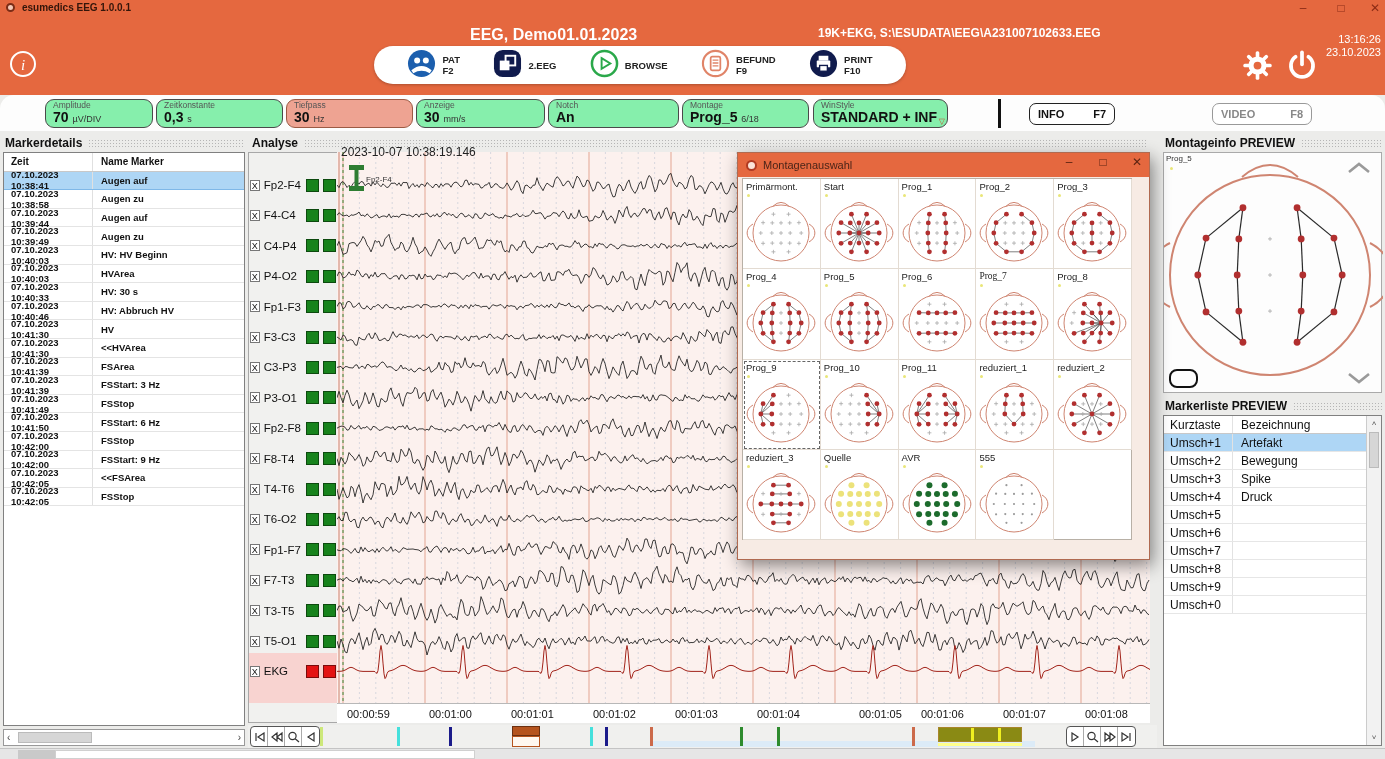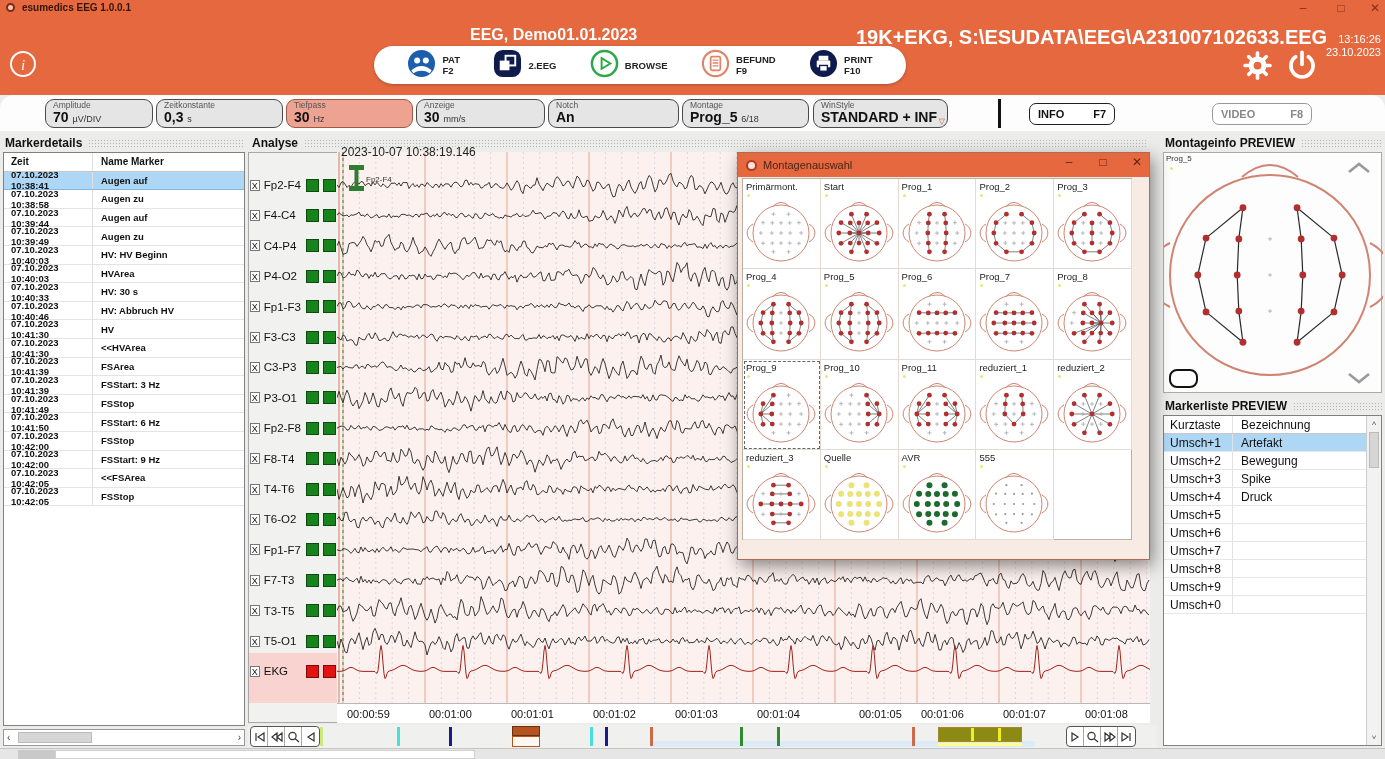--- a/index.html
+++ b/index.html
@@ -5,33 +5,33 @@
   html,body{margin:0;padding:0;background:#777;}
   *{box-sizing:border-box;}
   #app{position:relative;width:1385px;height:759px;background:#ececea;font-family:"Liberation Sans",sans-serif;overflow:hidden;}
   .abs{position:absolute;}
   
   #header{position:absolute;left:0;top:0;width:1385px;height:95px;background:#e5683f;}
   #app-icon{position:absolute;left:6px;top:3px;width:9px;height:9px;border-radius:50%;border:2px solid #7a2c16;background:#f4c9b8;}
   #titlebar-title{position:absolute;left:22px;top:2px;font-size:10px;color:#33150a;font-weight:bold;}
   .winctl{position:absolute;top:1px;width:26px;height:16px;text-align:center;font-size:12px;color:#8c2c16;cursor:default;}
   #session-title{position:absolute;left:470px;top:26px;font-size:16px;font-weight:bold;color:#fff;}
-  #file-info{position:absolute;left:856px;top:26px;font-size:20px;font-weight:bold;color:#fff;}
+  #file-info{position:absolute;left:818px;top:26px;font-size:12px;font-weight:bold;color:#fff;}
   #info-circle{position:absolute;left:10px;top:51px;width:26px;height:26px;border:2px solid #fff;border-radius:50%;color:#fff;
      font-size:15px;text-align:center;line-height:24px;font-style:italic;font-family:"Liberation Serif",serif;}
   #toolbar-pill{position:absolute;left:374px;top:46px;width:532px;height:38px;background:#fff;border-radius:20px;
      display:flex;align-items:center;justify-content:space-evenly;box-shadow:0 1px 3px rgba(0,0,0,.25);}
   .tbtn{display:flex;align-items:center;gap:6px;cursor:pointer;}
   .tbtn .txt{font-size:9.5px;font-weight:bold;color:#222;line-height:11px;}
   #clock{position:absolute;right:4px;top:33px;text-align:right;color:#fff;font-size:11px;line-height:13px;}
   #gear-btn{position:absolute;left:1242px;top:50px;width:31px;height:31px;}
   #power-btn{position:absolute;left:1286px;top:49px;width:32px;height:32px;}
   
   #settings-band{position:absolute;left:0;top:95px;width:1385px;height:36px;background:#fdfdfd;border-radius:14px 14px 0 0;}
-  .setbox{position:absolute;top:4px;height:29px;background:#e5e5e5;border:1.6px solid #4a4a4a;border-radius:9px;padding:1px 7px;}
+  .setbox{position:absolute;top:4px;height:29px;background:#86efac;border:1.6px solid #4a4a4a;border-radius:9px;padding:1px 7px;}
   .setbox.hl{background:#eea392;border-color:#9c5a44;}
   .setbox .lbl{font-size:8.5px;color:#555;line-height:9px;}
   .setbox .val{font-size:14px;font-weight:bold;color:#111;line-height:15px;}
   .setbox .unit{font-size:9px;font-weight:normal;color:#333;}
   .setbox .dd{position:absolute;right:2px;bottom:1px;font-size:8px;color:#c05a3a;}
   #set-divider{position:absolute;left:998px;top:99px;width:3px;height:29px;background:#111;}
   .fkeybtn{position:absolute;top:103px;height:22px;border-radius:7px;background:#fff;display:flex;justify-content:space-between;
      align-items:center;padding:0 8px;font-size:11px;font-weight:bold;}
   #info-btn{left:1029px;width:86px;border:1.8px solid #222;color:#111;}
   #video-btn{left:1212px;width:100px;border:1.4px solid #999;color:#888;}
@@ -916,21 +916,21 @@
             <path d="M55.2048 37h4M57.2048 35v4" stroke="#a8a8a8" stroke-width="0.8"></path>
             <circle cx="19.0912" cy="47.332" r="2.4" fill="#b12f2f"></circle>
             <circle cx="28.275199999999998" cy="47.1024" r="2.4" fill="#b12f2f"></circle>
             <circle cx="37" cy="47.1024" r="2.4" fill="#b12f2f"></circle>
             <circle cx="45.7248" cy="47.1024" r="2.4" fill="#b12f2f"></circle>
             <circle cx="54.9088" cy="47.332" r="2.4" fill="#b12f2f"></circle>
             <path d="M27.4232 55.8272h4M29.4232 53.8272v4" stroke="#a8a8a8" stroke-width="0.8"></path>
             <path d="M42.5768 55.8272h4M44.5768 53.8272v4" stroke="#a8a8a8" stroke-width="0.8"></path>
           </svg>
         </div>
-        <div class="mcell" style="left: 233.4px; top: 90.3px;">
+        <div class="mcell" style="left: 233.4px; top: 90.3px; font-family: Liberation Serif, serif;">
           <div class="mlabel">Prog_7</div>
           <div class="ydot"></div>
           <svg width="74" height="72" style="position: absolute; left: 1px; top: 17px;">
             <circle cx="37" cy="37" r="28" fill="none" stroke="#cf8571" stroke-width="1"></circle>
             <path d="M 29.16 10 Q 37 2.84 44.84 10" fill="none" stroke="#cf8571" stroke-width="1"></path>
             <path d="M 9 28.04 c -7.840000000000001 3.9200000000000004 -7.840000000000001 14 0 17.92" fill="none" stroke="#cf8571" stroke-width="1"></path>
             <path d="M 65 28.04 c 7.840000000000001 3.9200000000000004 7.840000000000001 14 0 17.92" fill="none" stroke="#cf8571" stroke-width="1"></path>
             <line x1="19.1" y1="26.7" x2="28.3" y2="26.9" stroke="#2a2a2a" stroke-width="0.6"></line>
             <line x1="28.3" y1="26.9" x2="37.0" y2="26.9" stroke="#2a2a2a" stroke-width="0.6"></line>
             <line x1="37.0" y1="26.9" x2="45.7" y2="26.9" stroke="#2a2a2a" stroke-width="0.6"></line>

